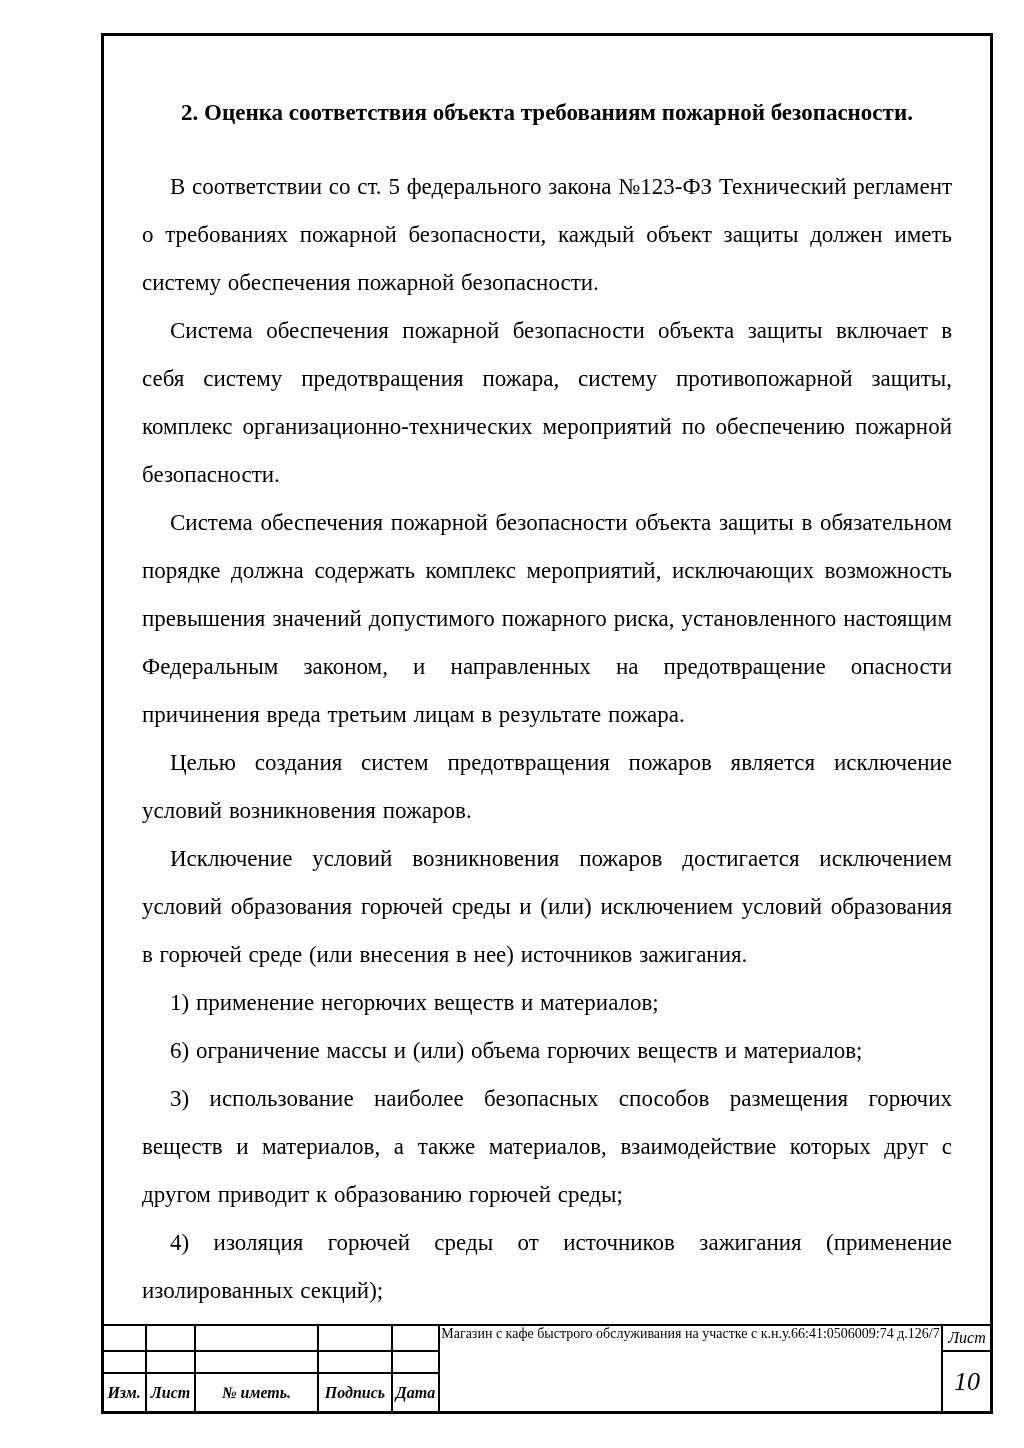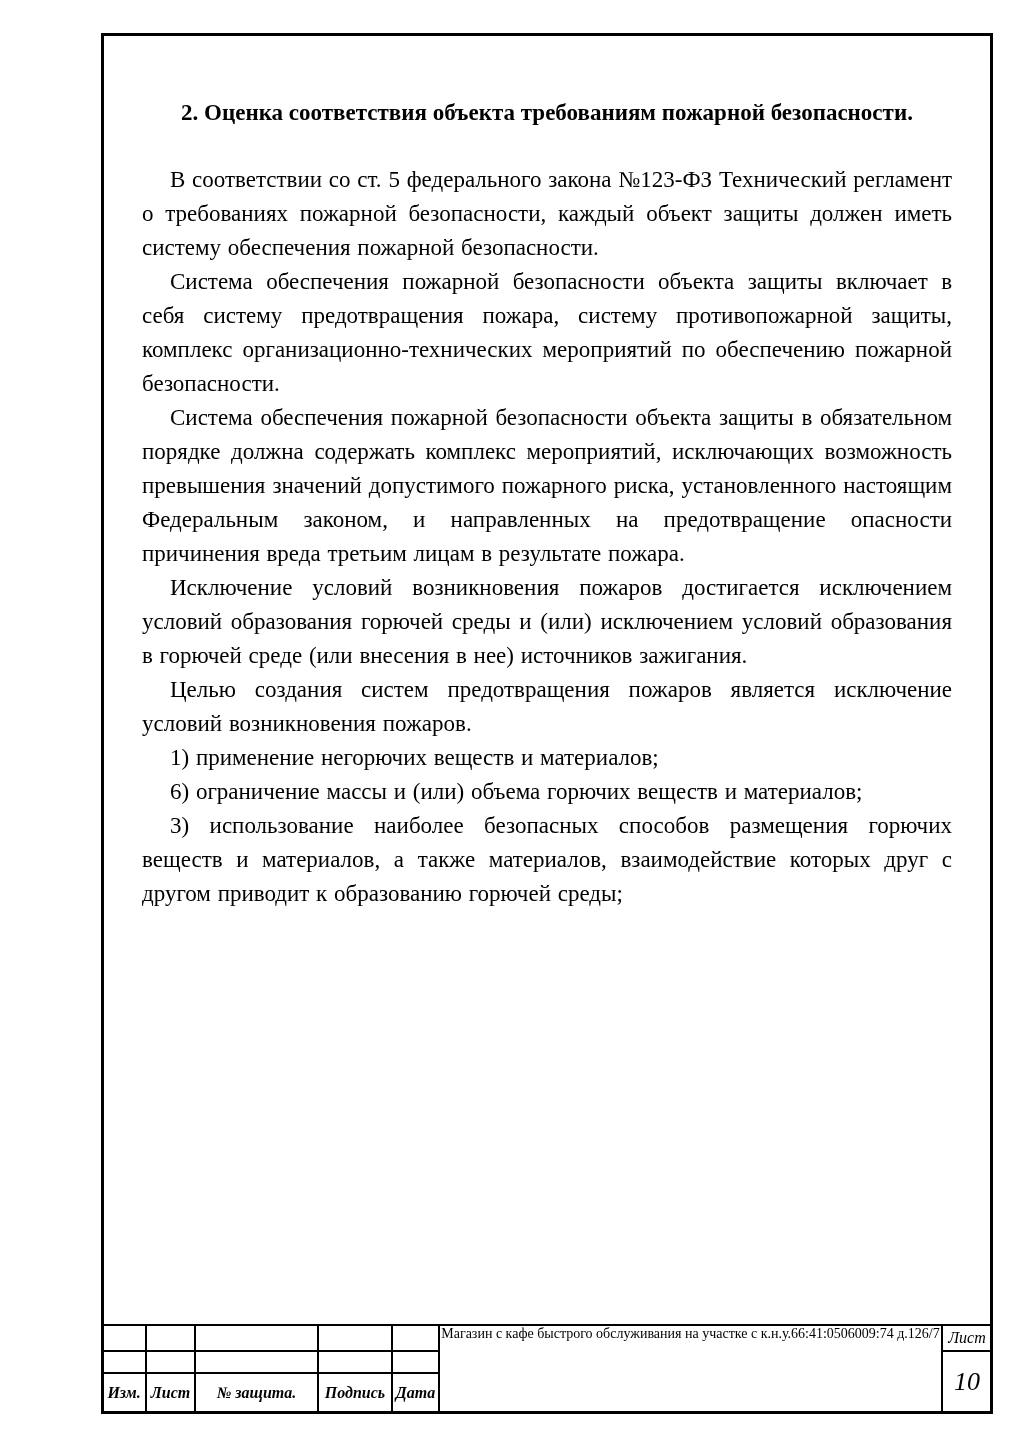--- a/index.html
+++ b/index.html
@@ -33,21 +33,21 @@
     font-size: 23px;
     line-height: 34px;
     font-weight: bold;
     text-align: center;
     margin: 0;
   }
   .section-heading { margin-bottom: 33px; }
   .subsection-heading { margin-bottom: 31px; }
   .content p {
     font-size: 23px;
-    line-height: 34px;
+    line-height: 48px;
     text-align: justify;
     text-indent: 28px;
     margin: 0;
     word-spacing: 1px;
   }
   
   .title-block {
     position: absolute;
     left: -3px;
     right: -3px;
@@ -98,26 +98,27 @@
 
 <div class="page">
   <div class="frame">
 
     <div class="content">
       <h1 class="section-heading">2. Оценка соответствия объекта требованиям пожарной безопасности.</h1>
 
       <p>В соответствии со ст. 5 федерального закона №123-ФЗ Технический регламент о требованиях пожарной безопасности, каждый объект защиты должен иметь систему обеспечения пожарной безопасности.</p>
       <p>Система обеспечения пожарной безопасности объекта защиты включает в себя систему предотвращения пожара, систему противопожарной защиты, комплекс организационно-технических мероприятий по обеспечению пожарной безопасности.</p>
       <p>Система обеспечения пожарной безопасности объекта защиты в обязательном порядке должна содержать комплекс мероприятий, исключающих возможность превышения значений допустимого пожарного риска, установленного настоящим Федеральным законом, и направленных на предотвращение опасности причинения вреда третьим лицам в результате пожара.</p>
+      <p>Целью создания систем предотвращения пожаров является исключение условий возникновения пожаров.</p>
       <p>Исключение условий возникновения пожаров достигается исключением условий образования горючей среды и (или) исключением условий образования в горючей среде (или внесения в нее) источников зажигания.</p>
-      <p>Целью создания систем предотвращения пожаров является исключение условий возникновения пожаров.</p>
 
       <p>1) применение негорючих веществ и материалов;</p>
       <p>6) ограничение массы и (или) объема горючих веществ и материалов;</p>
       <p>3) использование наиболее безопасных способов размещения горючих веществ и материалов, а также материалов, взаимодействие которых друг с другом приводит к образованию горючей среды;</p>
+      <p>4) изоляция горючей среды от источников зажигания (применение изолированных секций);</p>
     </div>
 
     <div class="title-block">
       <table class="tb">
         <colgroup>
           <col style="width:44px">
           <col style="width:49px">
           <col style="width:123px">
           <col style="width:74px">
           <col style="width:47px">
@@ -138,21 +139,21 @@
           <td></td>
           <td></td>
           <td></td>
           <td></td>
           <td></td>
           <td class="sheet-number-cell" rowspan="2">10</td>
         </tr>
         <tr class="row-3">
           <td class="col-label">Изм.</td>
           <td class="col-label">Лист</td>
-          <td class="col-label">№ защита.</td>
+          <td class="col-label">№ иметь.</td>
           <td class="col-label">Подпись</td>
           <td class="col-label">Дата</td>
         </tr>
       </tbody>
         </table>
     </div>
 
   </div>
 </div>
 

